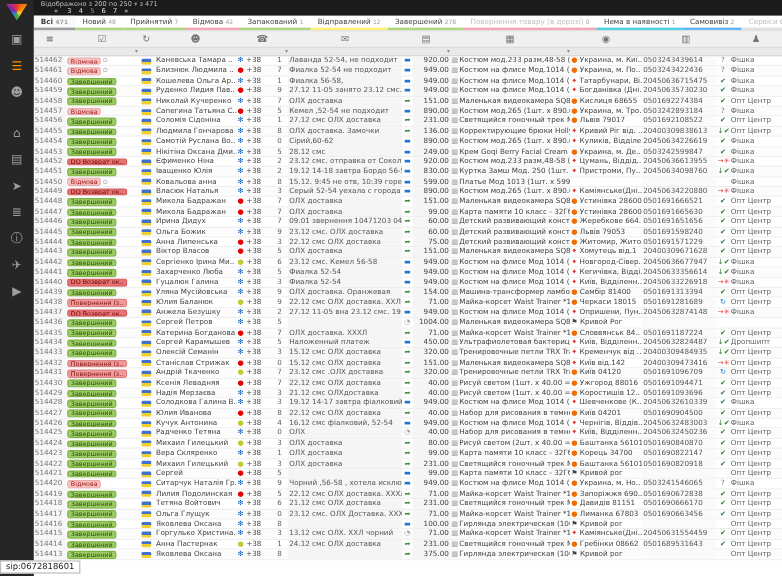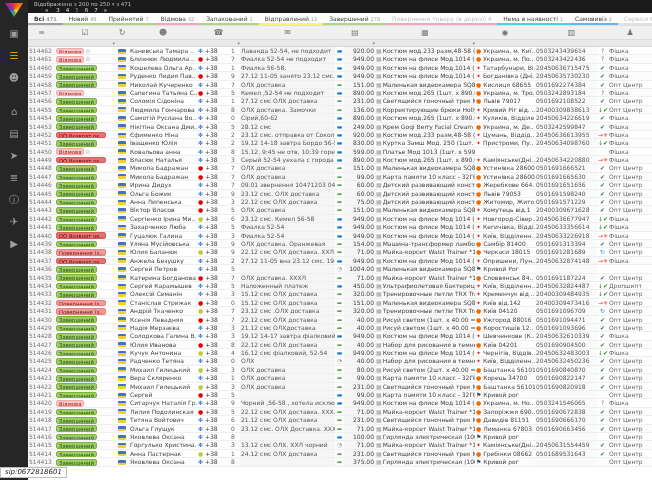--- a/index.html
+++ b/index.html
@@ -69,21 +69,21 @@
   .flag{display:inline-block;width:8px;height:5px;margin-top:1.6px;
     background:linear-gradient(#4272c7 50%,#f0cf2f 50%);border-radius:1px;}
   .op-ks{color:#1565c0;} .op-vf{color:#e60000;} .op-lc{color:#c0ca33;}
   .pay-card{color:#1976d2;} .pay-cash{color:#388e3c;} .pay-clock{color:#9e9e9e;}
   .boxi{color:#9e9e9e;margin-right:1px;}
   .car-np{color:#d32f2f;} .car-up{color:#ef6c00;} .car-pk{color:#37474f;}
   .t-ok{color:#2e7d32;} .t-q{color:#757575;} .t-tr{color:#e53935;} .t-rt{color:#1e88e5;}
   
   .statusbar { position:absolute; left:0; bottom:2px; height:11px; background:#ffffff;
     border:1px solid #bdbdbd; font-size:7px; line-height:9px; color:#212121;
-    padding:0 4px; z-index:9;font-style:italic; }
+    padding:0 4px; z-index:9; }
 </style>
 </head>
 <body>
 
 <div class="sidebar">
   <div class="logo"></div>
   <div id="sb-icons" style="width:28px">
       <div class="sb-icon">▣</div>
       <div class="sb-icon active">☰</div>
       <div class="sb-icon">☻</div>

